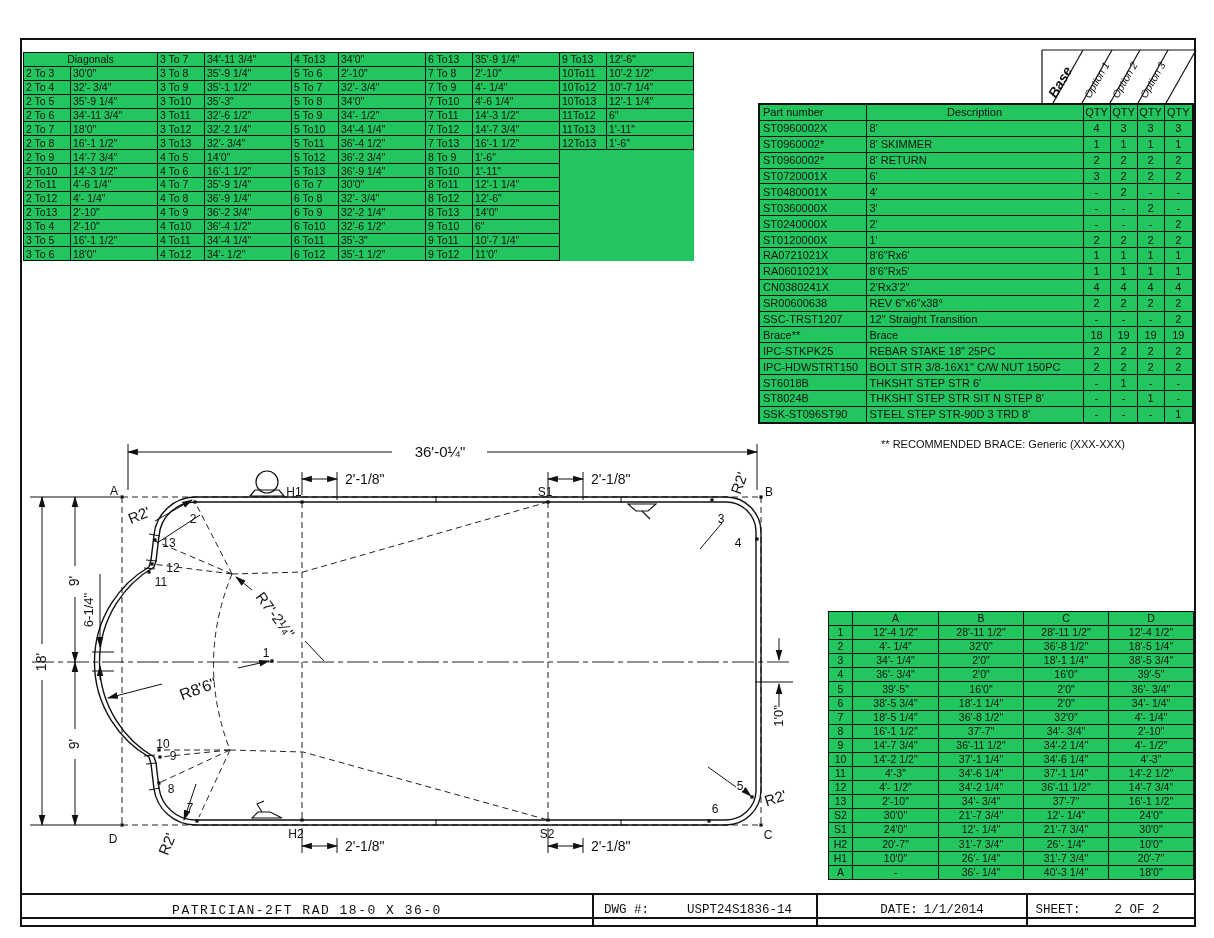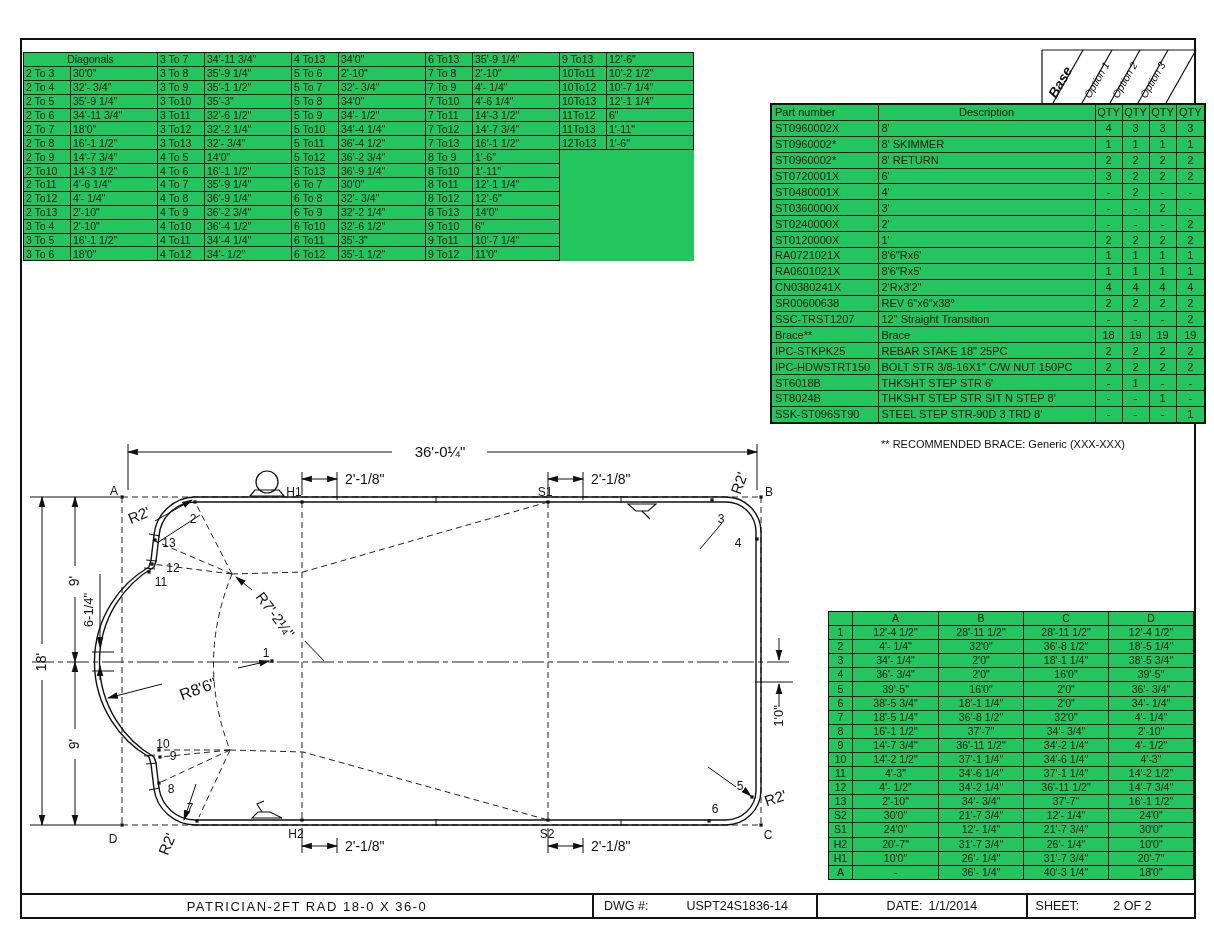--- a/index.html
+++ b/index.html
@@ -9,30 +9,30 @@
   #page-border{left:20px;top:38px;width:1176px;height:881px;border:2px solid #111;box-sizing:border-box;}
   svg text{font-family:"Liberation Sans",sans-serif;fill:#111;}
   table{border-collapse:collapse;table-layout:fixed;background:#22c55e;}
   td,th{overflow:hidden;white-space:nowrap;font-weight:normal;}
   
   #diagonals{left:23px;top:52px;}
   #diagonals td,#diagonals th{border:1px solid #111;font-size:10.5px;height:12.9px;line-height:12px;padding:0 2px;text-align:left;}
   #diagonals th{text-align:center;}
   #diagonals td.nb{border:none;}
   
-  #parts{left:758px;top:103px;margin-left:12px;}
+  #parts{left:758px;top:103px;}
   #parts td,#parts th{border:1px solid #111;font-size:11px;height:14.9px;line-height:14px;padding:0 3px;text-align:left;}
   #parts{border:2px solid #111;}
   #parts .qty{text-align:center;padding:0 1px;}
   #parts-footnote{left:784px;top:438px;width:438px;text-align:center;font-size:11px;}
   
   #coords{left:828px;top:611px;border:1.5px solid #111;}
   #coords td,#coords th{border:1px solid #111;font-size:10.5px;height:13.1px;line-height:13px;padding:0 1px;text-align:center;}
   
-  #titleblock{left:20px;top:893px;width:1176px;height:26px;display:flex;box-sizing:border-box;border:2px solid #111;}
+  #titleblock{left:20px;top:893px;width:1176px;height:34px;display:flex;box-sizing:border-box;border:2px solid #111;font-family:Liberation Mono, monospace;}
   #titleblock .cell{border-left:2px solid #111;box-sizing:border-box;display:flex;align-items:center;font-size:12.5px;}
   #titleblock .cell:first-child{border-left:none;justify-content:center;letter-spacing:1.5px;font-size:13px;}
 </style>
 </head>
 <body>
 
 <div id="canvas">
 
   <div class="abs" id="page-border"></div>
 

